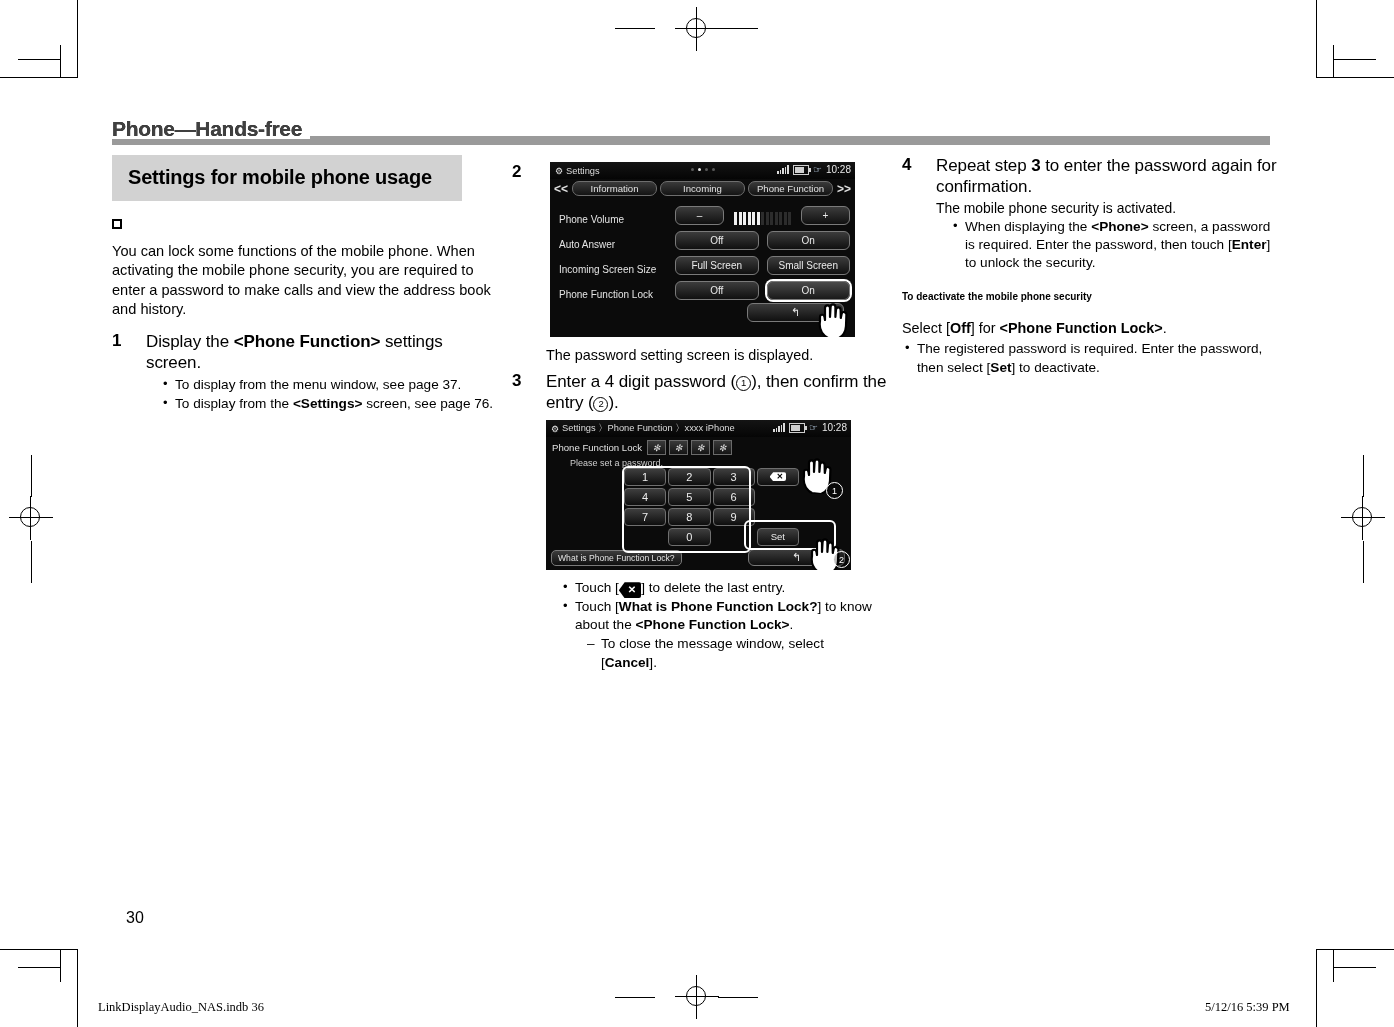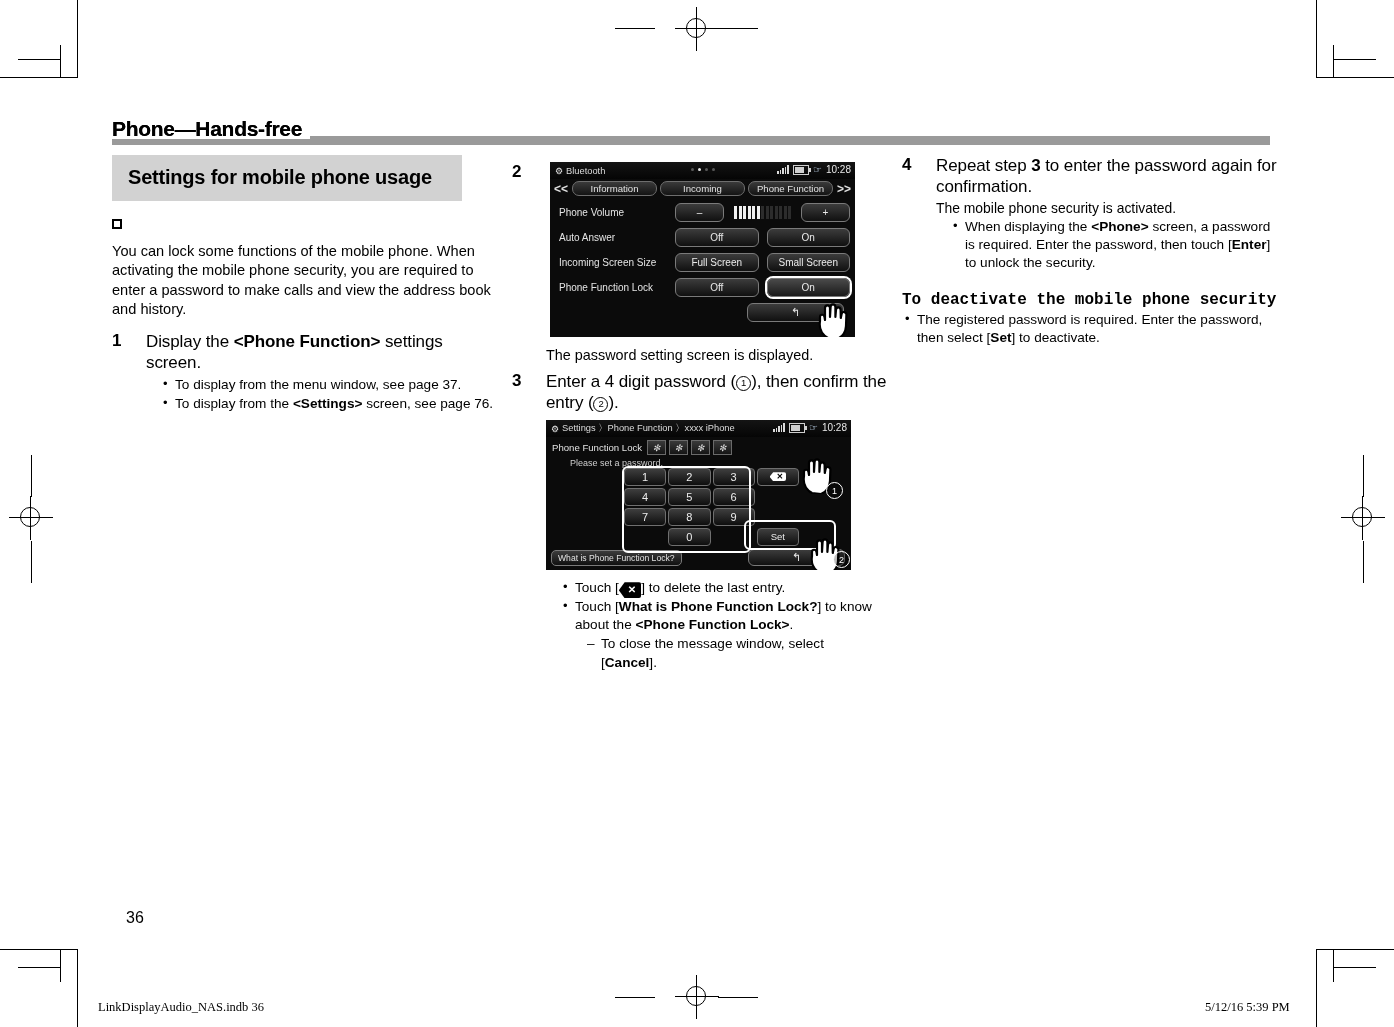--- a/index.html
+++ b/index.html
@@ -21,21 +21,21 @@
   .regmark{position:absolute;width:44px;height:44px;}
   .regmark .circ{
     position:absolute;left:11px;top:11px;width:20px;height:20px;
     border:1px solid #000;border-radius:50%;box-sizing:border-box;
   }
   .regmark .hl{position:absolute;left:0;top:21px;width:44px;height:1px;background:#000;}
   .regmark .vl{position:absolute;left:21px;top:0;width:1px;height:44px;background:#000;}
 
   .chapter-head{
     font-size:21px;font-weight:bold;letter-spacing:-0.3px;
-    color:#000000;line-height:1;
+    color:#404040;line-height:1;
     position:absolute;left:112px;top:118px;
     background:#fff;padding-right:8px;z-index:2;
     text-shadow:0 0 0 #000;
   }
   .chapter-rule{
     position:absolute;left:112px;top:136px;width:1158px;height:9px;
     background:#9a9a9a;z-index:1;
   }
 
   .cols{position:absolute;left:112px;top:155px;width:1165px;}
@@ -140,21 +140,21 @@
   .tabrow{display:flex;align-items:center;height:19px;padding:0 3px;gap:3px;}
   .arw{font-size:12px;color:#e0e0e0;width:16px;text-align:center;font-weight:bold;}
   .tab{
     flex:1;text-align:center;font-size:9.6px;color:#e2e2e2;
     background:linear-gradient(#3a3a3a,#141414);
     border:1px solid #6e6e6e;border-radius:7px;
     padding:1px 0;
   }
 
   .rows{padding:2px 5px 0 5px;}
-  .srow{display:flex;align-items:center;height:25px;gap:8px;}
+  .srow{display:flex;align-items:flex-end;height:25px;gap:8px;}
   .srow .lab{
     width:108px;font-size:10px;color:#e4e4e4;padding-left:4px;
     white-space:nowrap;
   }
   .btn{
     flex:1;text-align:center;font-size:10px;color:#eaeaea;
     background:linear-gradient(#3c3c3c,#101010);
     border:1px solid #7a7a7a;border-radius:6px;
     padding:3px 0;box-sizing:border-box;
   }
@@ -232,21 +232,21 @@
   .inline-bs{
     display:inline-block;background:#000;color:#fff;
     font-size:10px;font-weight:bold;line-height:1;
     padding:3px 5px 3px 9px;border-radius:2px;
     clip-path:polygon(26% 0,100% 0,100% 100%,26% 100%,0 50%);
     position:relative;top:1px;
   }
 
   .caption{font-size:14.4px;line-height:1.3;margin:0 0 2px 0;}
 
-  .para-head{font-size:16px;font-weight:bold;margin:18px 0 0 0;line-height:1.3;font-family:Liberation Mono, monospace;}
+  .para-head{font-size:10px;font-weight:bold;margin:18px 0 16px 0;line-height:1.3;}
 
   
   .pagenum{position:absolute;left:126px;top:909px;font-size:16px;}
   .footer-left{
     position:absolute;left:98px;top:1000px;font-size:12.5px;
     font-family:"Liberation Serif", serif;
   }
   .footer-right{
     position:absolute;left:1205px;top:1000px;font-size:12.5px;
     font-family:"Liberation Serif", serif;white-space:nowrap;
@@ -353,21 +353,21 @@
     </div>
 
     <div class="col col-2">
 
       <div class="step" style="margin-top:0;">
         <span class="num">2</span>
 
         <div class="screen">
           <div class="st-bar">
             <span class="gear">⚙</span>
-            <span class="crumb">Bluetooth</span>
+            <span class="crumb">Settings</span>
             <span class="dots">
               <i></i>
                 <i class="on"></i>
                 <i></i>
                 <i></i>
             </span>
             <span class="st-right">
               <span class="sig">
                   <i></i>
                   <i></i>
@@ -535,23 +535,24 @@
       <div class="step" style="margin-top:0;">
         <span class="num">4</span>
         <div class="txt">Repeat step <b>3</b> to enter the password again for confirmation.</div>
         <p class="sub-note">The mobile phone security is activated.</p>
         <ul class="b" style="padding-left:14px;margin-top:1px;">
           <li>When displaying the <b>&lt;Phone&gt;</b> screen, a password is required. Enter the password, then touch [<b>Enter</b>] to unlock the security.</li>
         </ul>
       </div>
 
       <p class="para-head">To deactivate the mobile phone security</p>
+      <p class="body" style="font-size:14.4px;">Select [<b>Off</b>] for <b>&lt;Phone Function Lock&gt;</b>.</p>
       <ul class="b">
         <li>The registered password is required. Enter the password, then select [<b>Set</b>] to deactivate.</li>
       </ul>
     </div>
   </div>
 
-  <div class="pagenum">36</div>
+  <div class="pagenum">30</div>
   <div class="footer-left">LinkDisplayAudio_NAS.indb   36</div>
   <div class="footer-right">5/12/16   5:39 PM</div>
 
 </div>
 
 </body></html>

